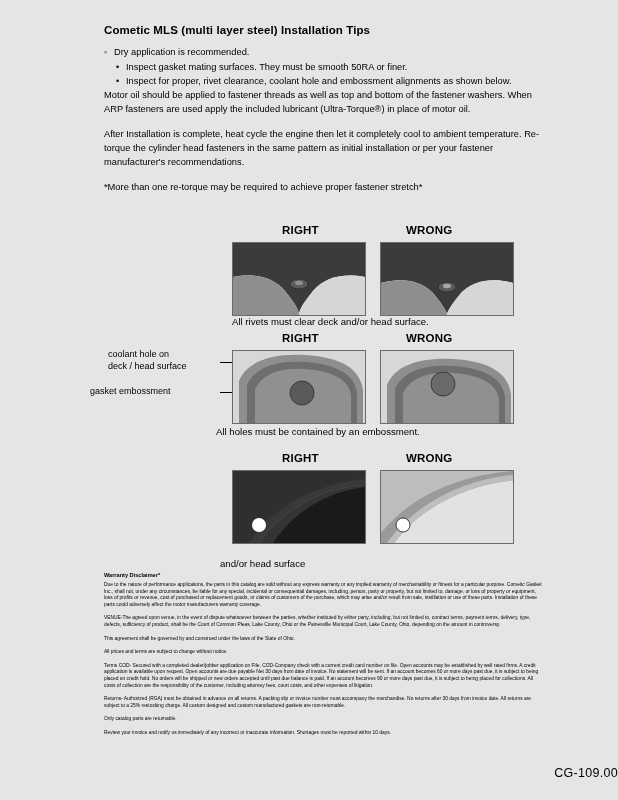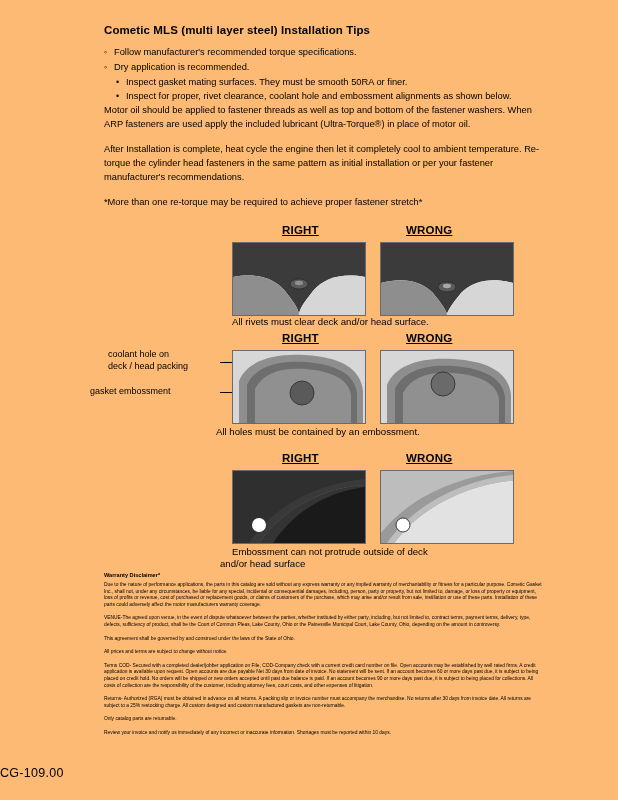--- a/index.html
+++ b/index.html
@@ -13,21 +13,21 @@
     font-family: "Liberation Sans", sans-serif;
     color: #000000;
     position: relative;
     overflow: hidden;
   }
   .page {
     position: absolute;
     left: 0; top: 0;
     width: 618px;
     height: 800px;
-    background: #fdba74;
+    background: #e5e5e5;
   }
   .content {
     position: absolute;
     left: 104px;
     top: 24px;
     width: 440px;
   }
   h1.title {
     font-size: 11.5px;
     font-weight: bold;
@@ -99,21 +99,20 @@
   }
   .fig-labels {
     position: relative;
     height: 16px;
   }
   .fig-label {
     position: absolute;
     font-size: 11.5px;
     font-weight: bold;
     letter-spacing: 0.2px;
-    text-decoration: underline;
   }
   .panel {
     position: absolute;
     border: 1px solid #6b6b6b;
     overflow: hidden;
     background: #ffffff;
   }
   .caption {
     position: absolute;
     font-size: 9.6px;
@@ -147,35 +146,34 @@
     font-size: 4.9px;
     line-height: 6.6px;
     margin: 0 0 7px 0;
     text-align: left;
   }
   .footer-code {
     position: absolute;
     left: 0;
     top: 766px;
     width: 618px;
-    text-align: left;
+    text-align: right;
     font-size: 12.5px;
   }
   .footer-code span { letter-spacing: 0.3px; }
 </style>
 </head>
 <body>
 
 <div class="page">
 
   <div class="content">
     <h1 class="title">Cometic MLS (multi layer steel) Installation Tips</h1>
 
     <ul class="bullets">
-      <li>Follow manufacturer's recommended torque specifications.</li>
       <li>Dry application is recommended.</li>
     </ul>
     <ul class="subbullets">
       <li>Inspect gasket mating surfaces.  They must be smooth 50RA or finer.</li>
       <li>Inspect for proper, rivet clearance, coolant hole and embossment alignments as shown below.</li>
     </ul>
 
     <p class="para">Motor oil should be applied to fastener threads as well as top and bottom of the fastener washers.  When ARP fasteners are used apply the included lubricant (Ultra-Torque®) in place of motor oil.</p>
     <p class="para">After Installation is complete, heat cycle the engine then let it completely cool to ambient temperature. Re-torque the cylinder head fasteners in the same pattern as initial installation or per your fastener manufacturer's recommendations.</p>
     <p class="para last">*More than one re-torque may be required to achieve proper fastener stretch*</p>
@@ -215,21 +213,21 @@
     </div>
 
     <div class="fig-row" style="height:110px; margin-top:8px;">
       <div class="fig-labels">
         <div class="fig-label" style="left:282px; top:0;">RIGHT</div>
         <div class="fig-label" style="left:406px; top:0;">WRONG</div>
       </div>
 
       <div class="callout" style="left:108px; top:16px; width:110px;">
         <div>coolant hole on</div>
-        <div>deck / head packing</div>
+        <div>deck / head surface</div>
       </div>
       <div class="leader" style="left:220px; top:30px; width:68px;"></div>
 
       <div class="callout" style="left:90px; top:53px; width:128px;">gasket embossment</div>
       <div class="leader" style="left:220px; top:60px; width:60px;"></div>
 
       <div class="panel" style="left:232px; top:18px; width:132px; height:72px;">
         <svg width="132" height="72" viewBox="0 0 132 72">
           <rect x="0" y="0" width="132" height="72" fill="#ffffff"></rect>
           <path d="M0,0 L132,0 L132,72 L0,72 Z" fill="#d7d7d7"></path>
@@ -273,21 +271,20 @@
       <div class="panel" style="left:380px; top:18px; width:132px; height:72px;">
         <svg width="132" height="72" viewBox="0 0 132 72">
           <rect x="0" y="0" width="132" height="72" fill="#ffffff"></rect>
           <path d="M0,0 L132,0 L132,10 C88,14 40,36 14,72 L0,72 Z" fill="#bdbdbd"></path>
           <path d="M132,10 C88,14 40,36 14,72 L132,72 Z" fill="#e2e2e2"></path>
           <path d="M132,4 C84,8 34,32 6,72 L0,72 L0,62 C30,24 80,4 132,0 Z" fill="#9a9a9a"></path>
           <circle cx="22" cy="54" r="7" fill="#ffffff" stroke="#3a3a3a" stroke-width="1"></circle>
         </svg>
       </div>
 
-      <div class="caption" style="left:232px; top:94px;">Embossment can not protrude outside of deck</div>
       <div class="caption" style="left:220px; top:106px;">and/or head surface</div>
     </div>
   </div>
 
   <div class="warranty">
     <h3>Warranty Disclaimer*</h3>
     <p>Due to the nature of performance applications, the parts in this catalog are sold without any express warranty or any implied warranty of merchantability or fitness for a particular purpose.  Cometic Gasket Inc., shall not, under any circumstances, be liable for any special, incidental or consequential damages, including, person, party or property, but not limited to, damage, or loss of property or equipment, loss of profits or revenue, cost of purchased or replacement goods, or claims of customers of the purchase, which may arise and/or result from sale, instillation or use of these parts.  Installation of these parts could adversely affect the motor manufacturers warranty coverage.</p>
     <p>VENUE-The agreed upon venue, in the event of dispute whatsoever between the parties, whether instituted by either party, including, but not limited to, contract terms, payment terms, delivery, type, defects, sufficiency of product, shall be the Court of Common Pleas, Lake County, Ohio or the Painesville Municipal Court, Lake County, Ohio, depending on the amount in controversy.</p>
     <p>This agreement shall be governed by and construed under the laws of the State of Ohio.</p>
     <p>All prices and terms are subject to change without notice.</p>

